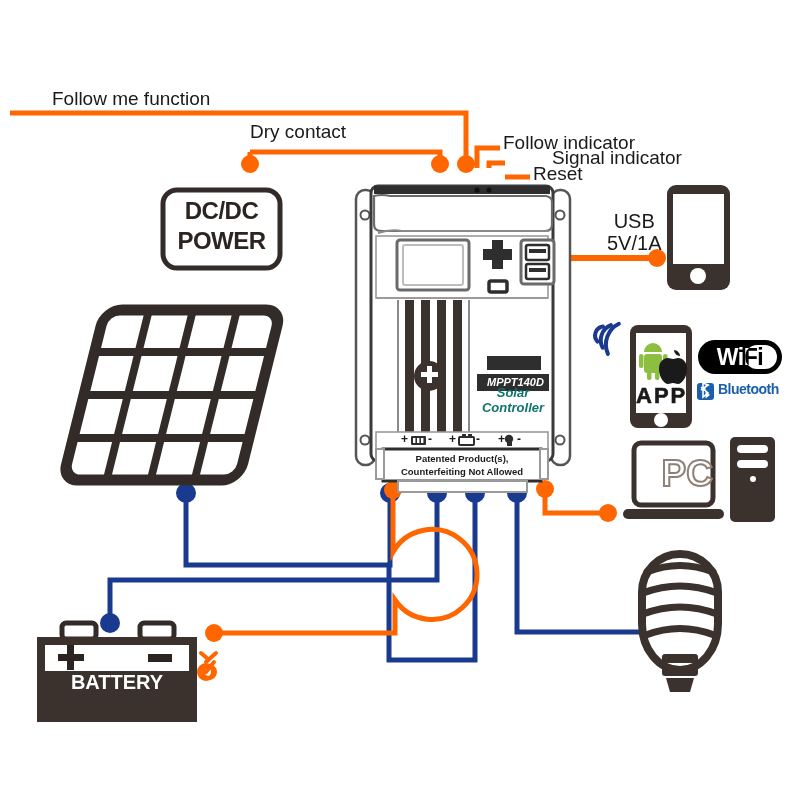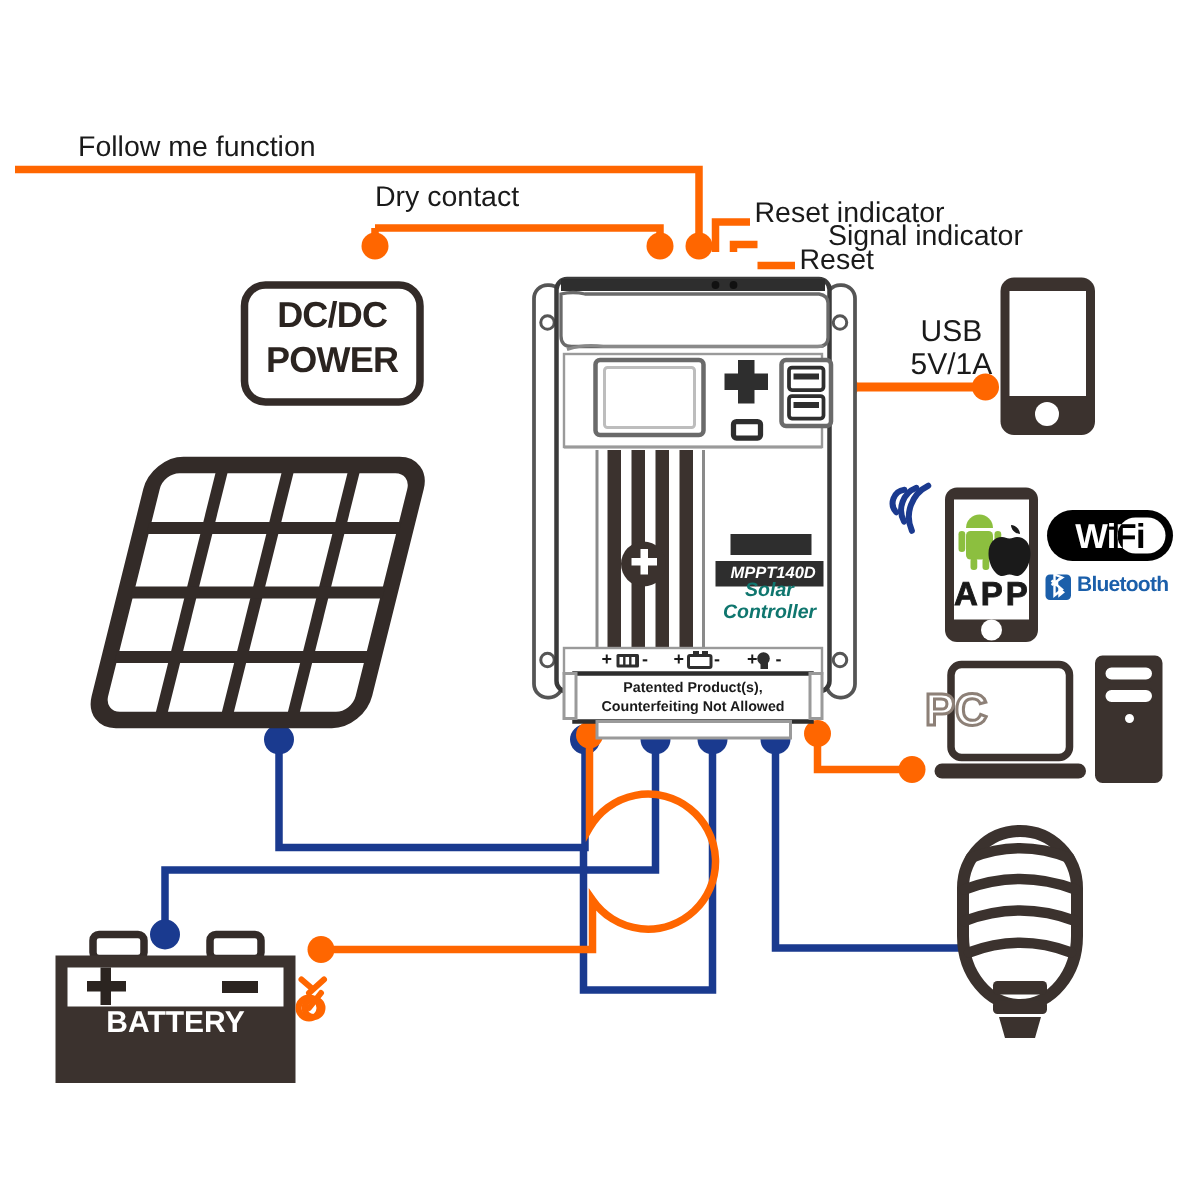--- a/index.html
+++ b/index.html
@@ -271,42 +271,42 @@
     <circle cx="477" cy="190" r="2.6" fill="#111"></circle>
     <circle cx="489" cy="190" r="2.6" fill="#111"></circle>
   </g>
 
 </svg>
 
 <div class="lbl lbl-big" style="left:52px; top:88px;">Follow me function</div>
 
 <div class="lbl lbl-big" style="left:250px; top:121px;">Dry contact</div>
 
-<div class="lbl lbl-big" style="left:503px; top:132px;">Reset indicator</div>
+<div class="lbl lbl-big" style="left:503px; top:132px;">Follow indicator</div>
 
 <div class="lbl lbl-big" style="left:508px; top:147px;margin-left:44px;">Signal indicator</div>
 
 <div class="lbl lbl-big" style="left:533px; top:163px;">Reset</div>
 
 <div class="lbl lbl-usb" style="left:607px; top:210px;">
   <span>USB</span><br>
   <span>5V/1A</span>
 </div>
 
 <div style="position:absolute;left:163px;top:196px;width:117px;text-align:center;
             font-size:24px;font-weight:bold;color:#2b2420;line-height:30px;letter-spacing:-0.5px;">
   <span>DC/DC</span><br>
   <span>POWER</span>
 </div>
 
 <div style="position:absolute;left:37px;top:671px;width:160px;text-align:center;
             font-size:20px;font-weight:bold;color:#ffffff;letter-spacing:0px;">BATTERY</div>
 
-<div style="position:absolute;left:598px;top:450px;width:79px;text-align:center;
-            font-size:30px;font-weight:bold;line-height:48px;
+<div style="position:absolute;left:634px;top:450px;width:79px;text-align:right;
+            font-size:37px;font-weight:bold;line-height:48px;
             color:#ffffff;-webkit-text-stroke:2px #8d8077;">PC</div>
 
 <div style="position:absolute;left:636px;top:383px;width:50px;text-align:center;
             font-size:22px;font-weight:bold;color:#1a1a1a;letter-spacing:2px;
             -webkit-text-stroke:0.6px #1a1a1a;">APP</div>
 
 <div style="position:absolute;left:698px;top:344px;width:84px;text-align:center;
             font-size:23px;font-weight:bold;color:#ffffff;
             mix-blend-mode:difference;letter-spacing:-0.5px;">WiFi</div>
 

